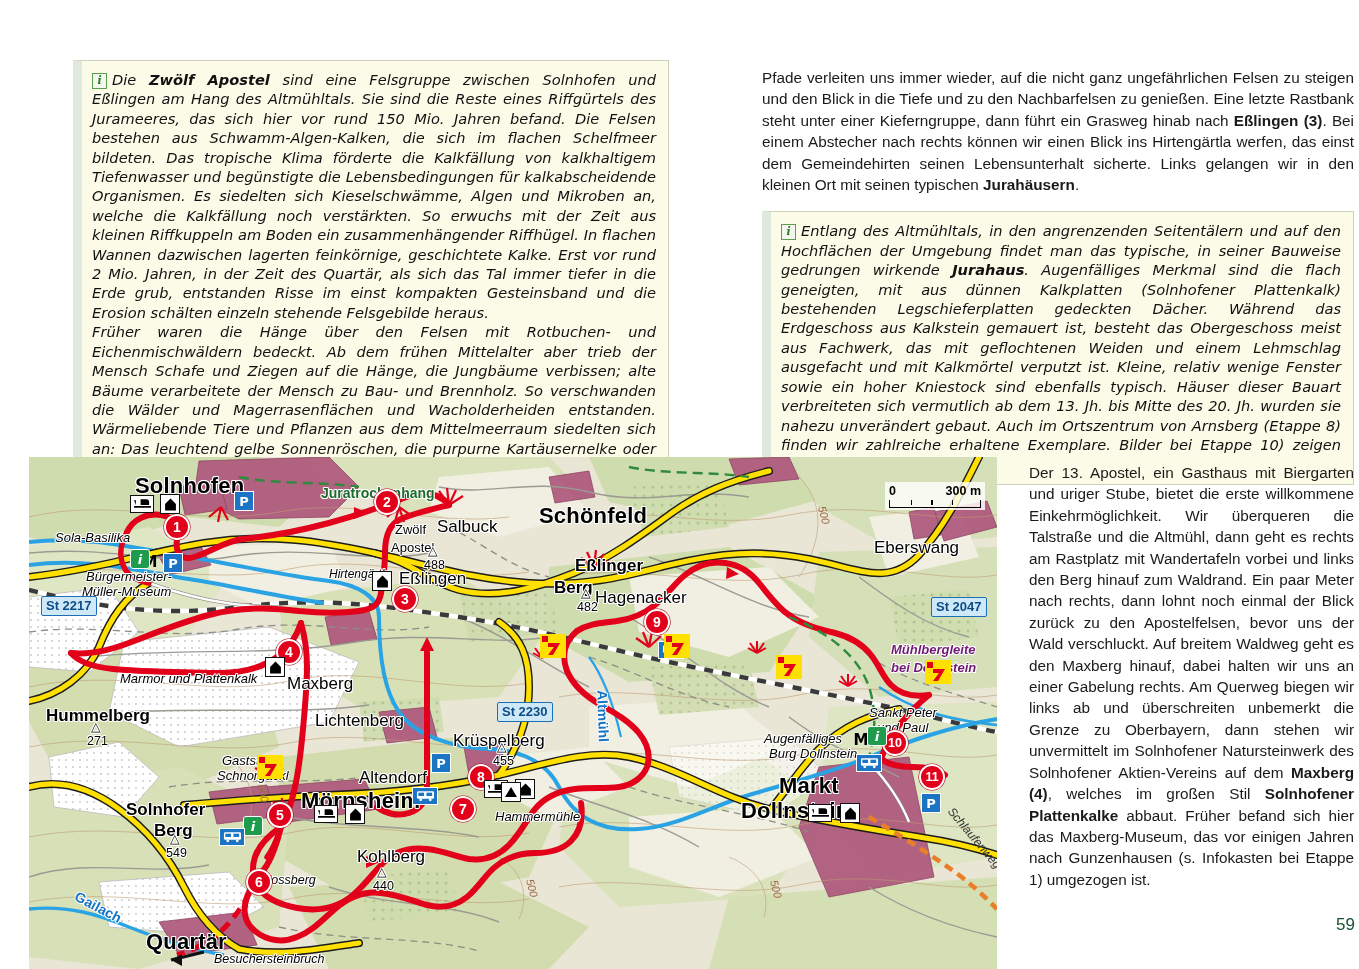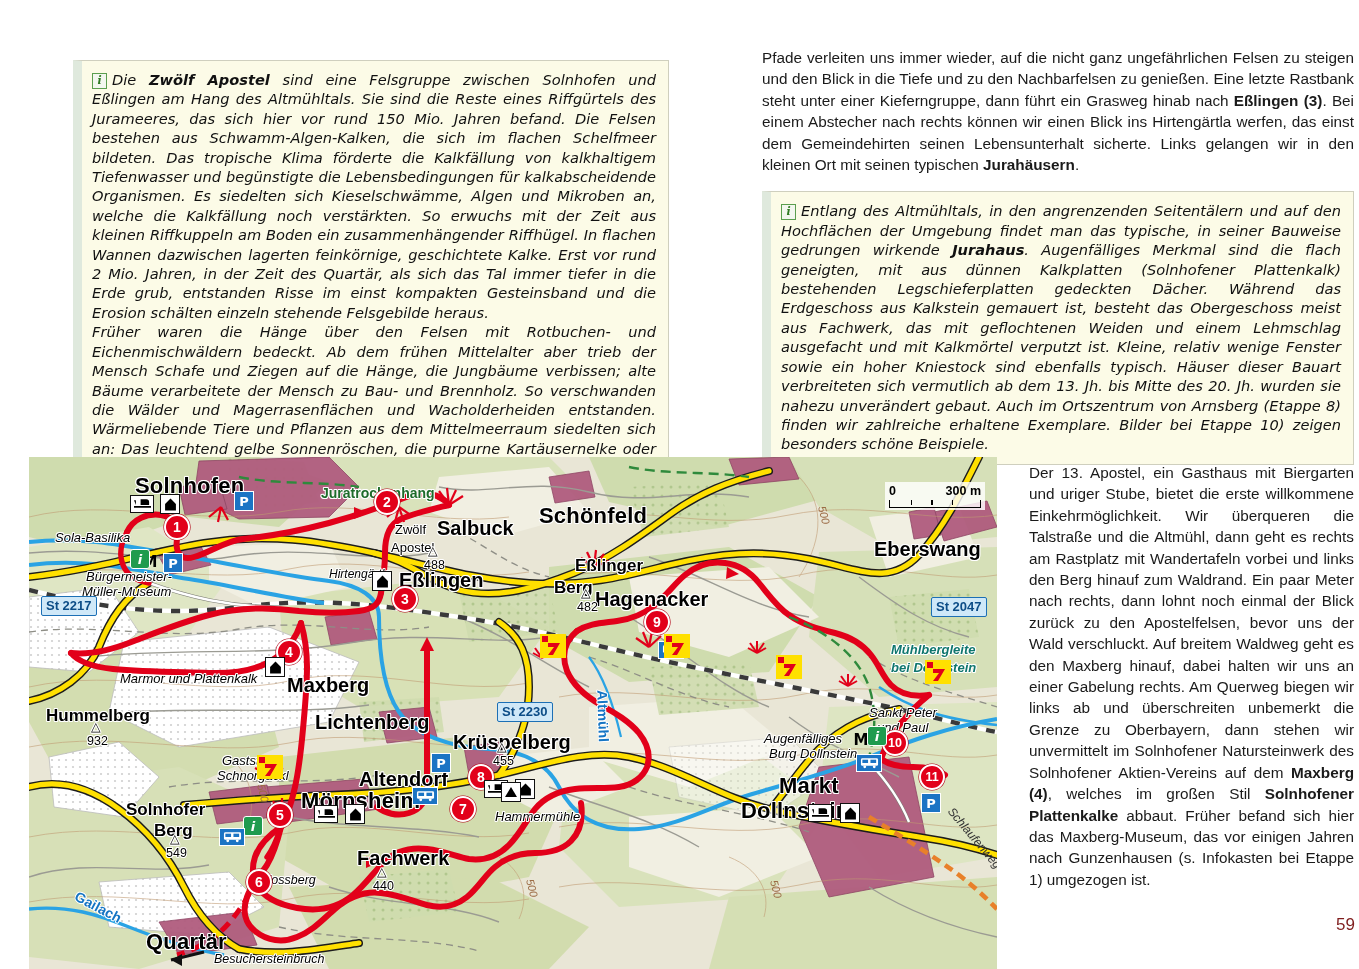--- a/index.html
+++ b/index.html
@@ -7,21 +7,21 @@
     width:1359px;height:969px;
     background:#ffffff;
     font-family:"Liberation Sans", sans-serif;
     overflow:hidden;
     position:relative;
   }
   .page{position:relative;width:1359px;height:697px;margin-left:29px;}
 
   
   .col-left{position:absolute;left:44px;top:60px;width:596px;}
-  .col-right{position:absolute;left:733px;top:47px;width:592px;}
+  .col-right{position:absolute;left:733px;top:67px;width:592px;}
 
   .infobox{
     background:#fcfbe7;
     border:1px solid #cfcfbe;
     border-left:9px solid #dfe9dd;
     padding:9px 12px 10px 10px;
     box-sizing:border-box;
     position:relative;
   }
   .infobox .itxt{
@@ -61,21 +61,21 @@
   .infobox b{font-weight:bold;}
 
   .sidecol{
     position:absolute;left:1000px;top:462px;width:325px;
     font-family:"Liberation Sans", sans-serif;
     font-size:15.3px;line-height:21.4px;color:#1a1a1a;text-align:justify;
   }
   .pagenum{
     position:absolute;right:33px;top:915px;
     font-family:"Liberation Sans", sans-serif;
-    font-size:17px;color:#7f1d1d;
+    font-size:17px;color:#14532d;
   }
 
   
   .map{
     position:absolute;left:0;top:457px;width:968px;height:512px;
     overflow:hidden;
     background:#efeee2;
   }
   .mapcanvas{position:absolute;left:0;top:0;width:968px;height:512px;}
   .mlayer{position:absolute;left:0;top:0;width:968px;height:512px;}
@@ -85,28 +85,28 @@
     position:absolute;
     font-family:"Liberation Sans", sans-serif;
     color:#000;
     white-space:nowrap;
     text-shadow:
       0.9px 0 0 #fff,-0.9px 0 0 #fff,0 0.9px 0 #fff,0 -0.9px 0 #fff,
       0.7px 0.7px 0 #fff,-0.7px 0.7px 0 #fff,0.7px -0.7px 0 #fff,-0.7px -0.7px 0 #fff;
     pointer-events:none;
   }
   .ml.town{font-weight:bold;font-size:22px;letter-spacing:.2px;}
-  .ml.town2{font-weight:bold;font-size:20px;}
+  .ml.town2{font-weight:normal;font-size:17px;}
   .ml.hill{font-weight:bold;font-size:17px;}
   .ml.small{font-size:13px;}
   .ml.it{font-style:italic;font-size:13px;}
   .ml.it2{font-style:italic;font-size:12px;}
   .ml.elev{font-size:12.5px;}
   .ml.green{color:#1d6b2a;font-weight:bold;font-size:14px;}
-  .ml.greenit{color:#0f766e;font-weight:bold;font-style:italic;font-size:13px;}
+  .ml.greenit{color:#701a75;font-weight:bold;font-style:italic;font-size:13px;}
   .ml.river{color:#1575c4;font-weight:bold;font-size:14px;}
   .ml.contour{color:#9c6b45;font-size:11px;font-style:italic;text-shadow:none;}
   .ml.kursiv{font-style:italic;font-size:12.5px;}
 
   
   .shield{
     position:absolute;
     background:#cfe8f8;border:1.6px solid #1c6fb5;border-radius:2px;
     color:#0d4d87;font-weight:bold;font-size:13px;
     padding:1px 4px 2px 4px;
@@ -471,21 +471,21 @@
         <div class="ml town" style="left: 510px; top: 46px;">Schönfeld</div>
         <div class="ml town2" style="left: 845px; top: 81px;">Eberswang</div>
         <div class="ml town2" style="left: 408px; top: 60px;">Salbuck</div>
         <div class="ml town2" style="left: 370px; top: 112px;">Eßlingen</div>
         <div class="ml town2" style="left: 566px; top: 131px;">Hagenacker</div>
         <div class="ml town2" style="left: 258px; top: 217px;">Maxberg</div>
         <div class="ml town2" style="left: 286px; top: 254px;">Lichtenberg</div>
         <div class="ml town2" style="left: 424px; top: 274px;">Krüspelberg</div>
         <div class="ml town2" style="left: 330px; top: 311px;">Altendorf</div>
         <div class="ml town" style="left: 272px; top: 331px;">Mörnsheim</div>
-        <div class="ml town2" style="left: 328px; top: 390px;">Fachwerk</div>
+        <div class="ml town2" style="left: 328px; top: 390px;">Kohlberg</div>
         <div class="ml town" style="left: 750px; top: 316px;">Markt</div>
         <div class="ml town" style="left: 712px; top: 341px;">Dollnstein</div>
         <div class="ml town" style="left: 117px; top: 472px;">Quartär</div>
         <div class="ml hill" style="left: 17px; top: 249px;">Hummelberg</div>
         <div class="ml hill" style="left: 97px; top: 343px;">Solnhofer</div>
         <div class="ml hill" style="left: 125px; top: 364px;">Berg</div>
         <div class="ml hill" style="left: 502px; top: 99px; padding-left: 44px;">Eßlinger</div>
         <div class="ml hill" style="left: 525px; top: 121px;">Berg</div>
         <div class="ml small" style="left: 366px; top: 65px;">Zwölf</div>
         <div class="ml small" style="left: 362px; top: 83px;">Apostel</div>
@@ -501,21 +501,21 @@
         <div class="ml it" style="left: 466px; top: 352px;">Hammermühle</div>
         <div class="ml it" style="left: 735px; top: 274px;">Augenfälliges</div>
         <div class="ml it" style="left: 740px; top: 289px;">Burg Dollnstein</div>
         <div class="ml it" style="left: 840px; top: 248px;">Sankt Peter</div>
         <div class="ml it" style="left: 848px; top: 263px;">und Paul</div>
         <div class="ml elev" style="left: 399px; top: 86px;">△</div>
         <div class="ml elev" style="left: 395px; top: 101px;">488</div>
         <div class="ml elev" style="left: 552px; top: 128px;">△</div>
         <div class="ml elev" style="left: 548px; top: 143px;">482</div>
         <div class="ml elev" style="left: 62px; top: 262px;">△</div>
-        <div class="ml elev" style="left: 58px; top: 277px;">932</div>
+        <div class="ml elev" style="left: 58px; top: 277px;">271</div>
         <div class="ml elev" style="left: 141px; top: 374px;">△</div>
         <div class="ml elev" style="left: 137px; top: 389px;">549</div>
         <div class="ml elev" style="left: 468px; top: 282px;">△</div>
         <div class="ml elev" style="left: 464px; top: 297px;">455</div>
         <div class="ml elev" style="left: 348px; top: 407px;">△</div>
         <div class="ml elev" style="left: 344px; top: 422px;">440</div>
         <div class="ml green" style="left: 292px; top: 28px;">Juratrockenhang</div>
         <div class="ml greenit" style="left: 862px; top: 185px;">Mühlbergleite</div>
         <div class="ml greenit" style="left: 862px; top: 203px;">bei Dollnstein</div>
         <div class="ml river" style="left: 548px; top: 251px; transform: rotate(88deg);">Altmühl</div>

